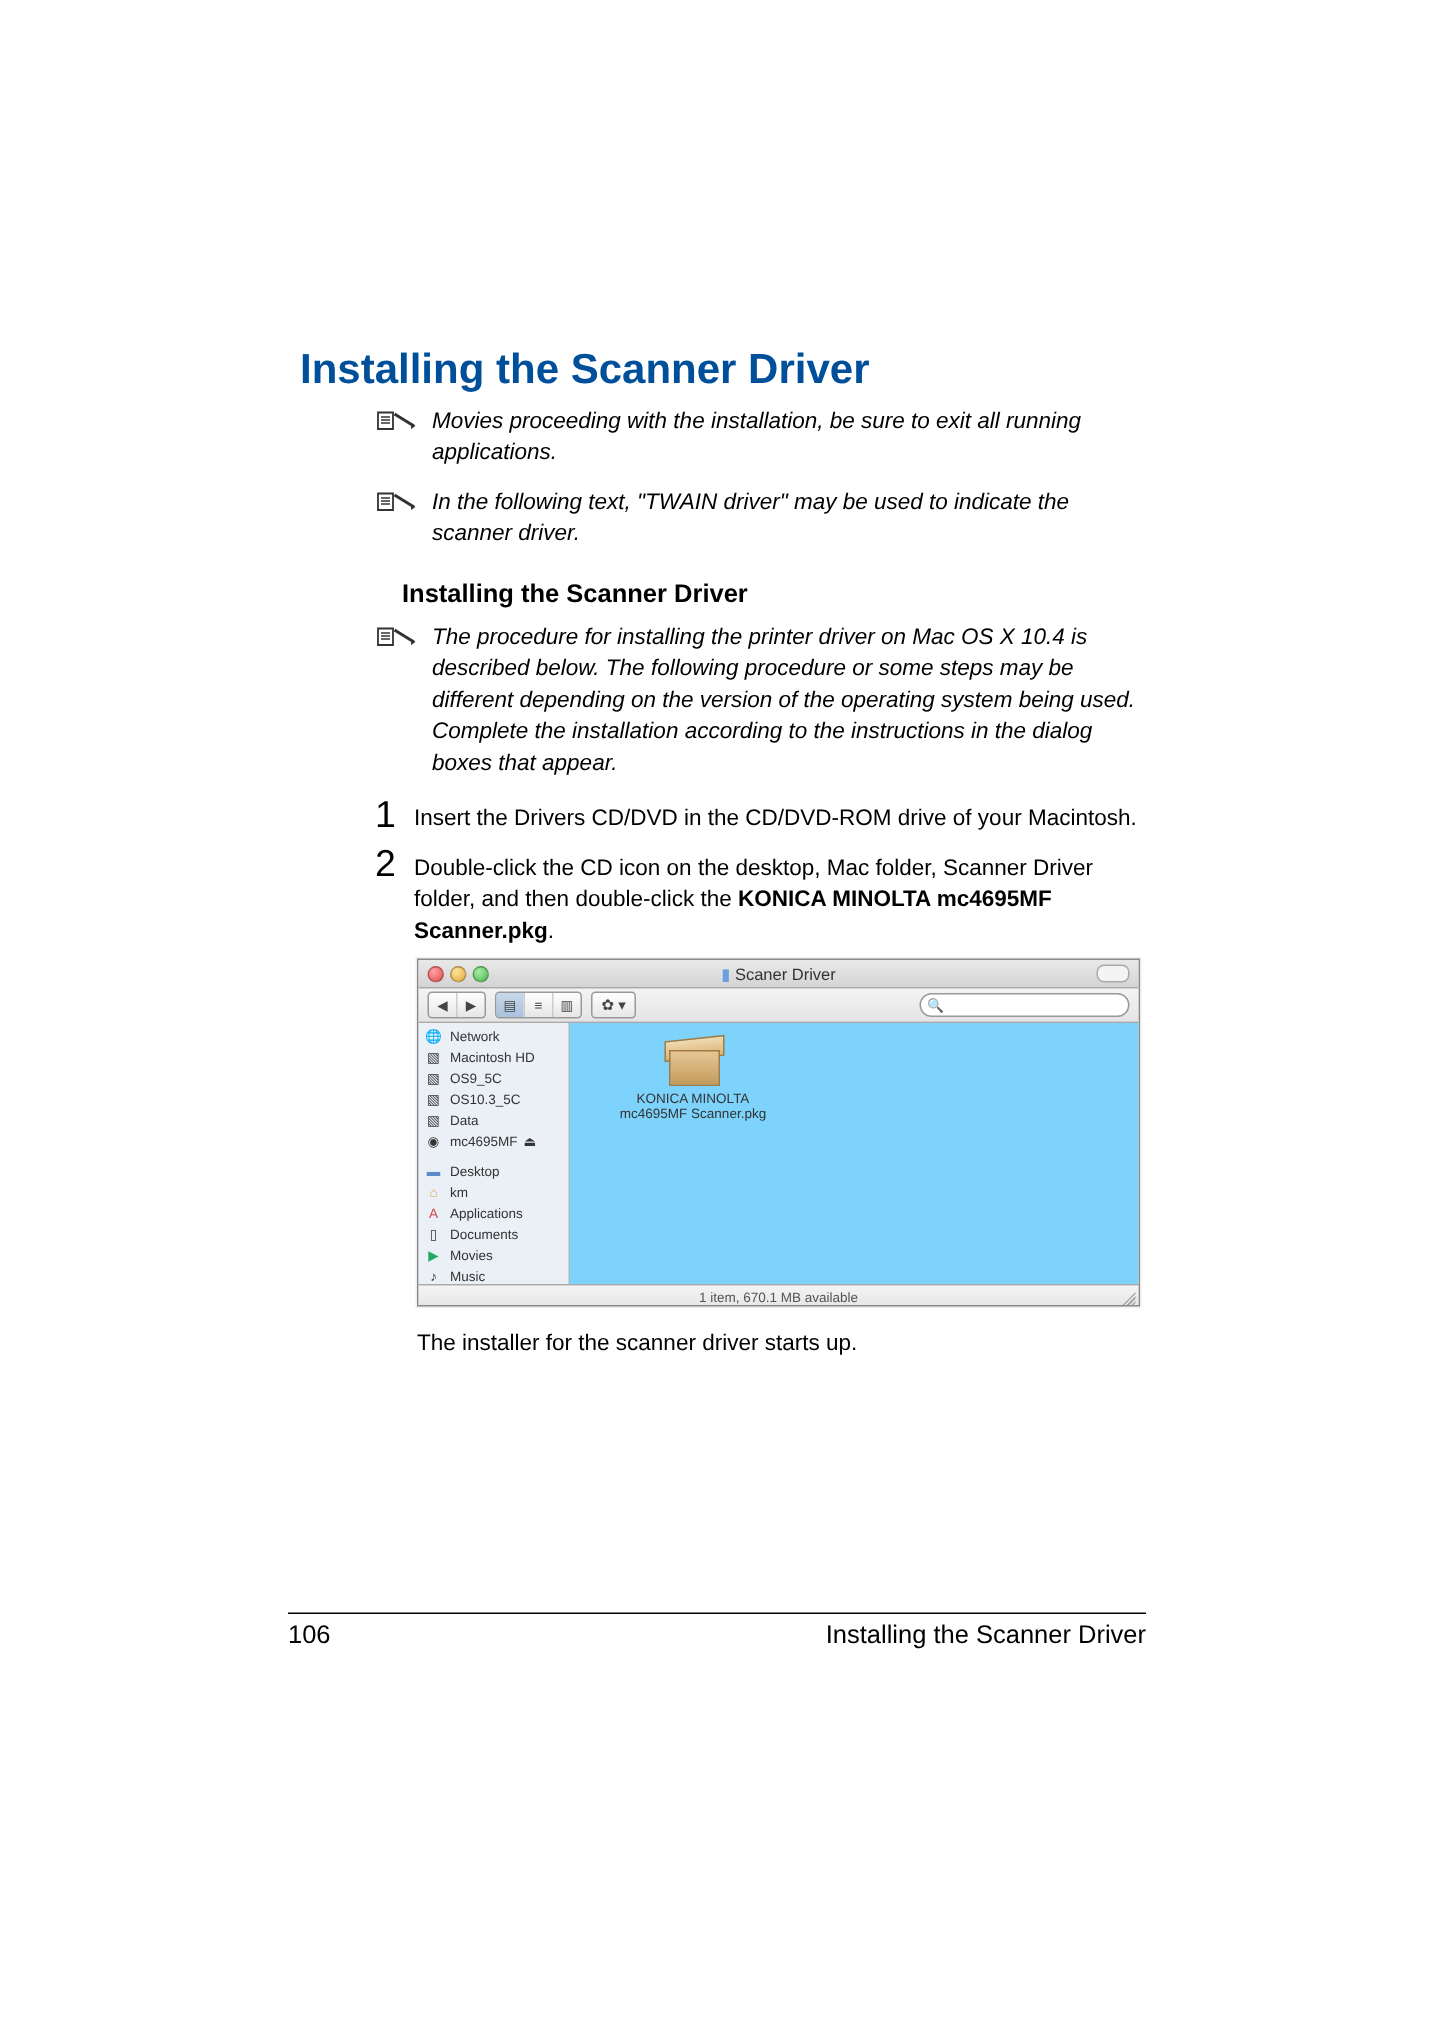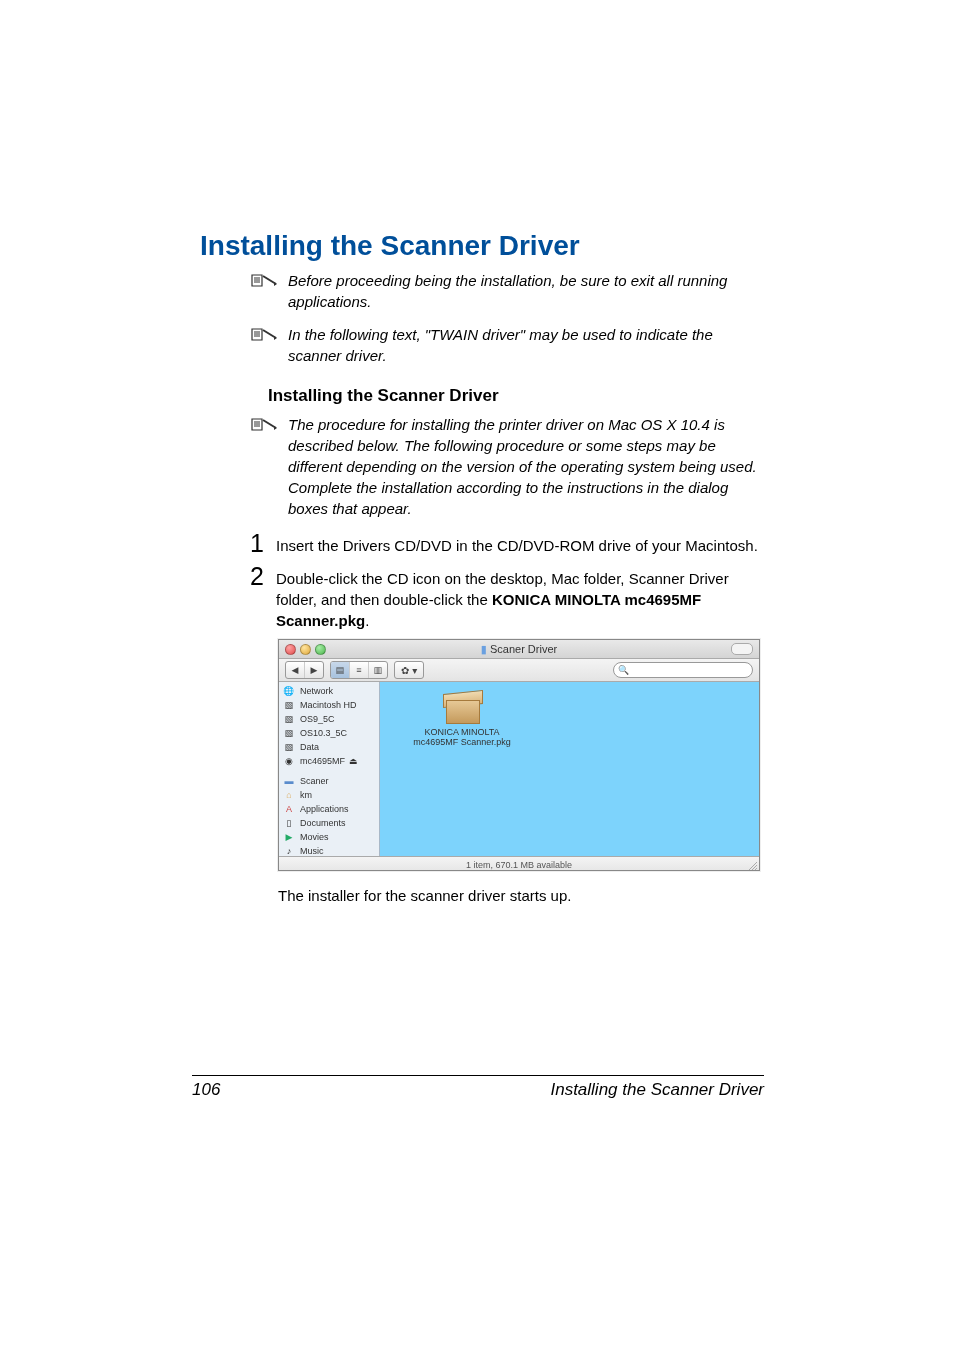--- a/index.html
+++ b/index.html
@@ -259,21 +259,20 @@
     right: 190px;
     bottom: 250px;
   }
   .footer-line {
     border-top: 1px solid #000;
     margin-bottom: 4px;
   }
   .footer-row {
     display: flex;
     justify-content: space-between;
-    font-style: italic;
     font-size: 17px;
     gap: 44px;
   }
 </style>
 </head>
 <body>
 
 <div class="page">
   <div class="content-block">
     <div class="main-title">Installing the Scanner Driver</div>
@@ -283,21 +282,21 @@
       <span class="note-icon">
         <svg width="28" height="18">
             <path d="M2 3 L12 3 L12 14 L2 14 Z" fill="none" stroke="#333" stroke-width="1.2"></path>
             <line x1="4" y1="6" x2="10" y2="6" stroke="#333"></line>
             <line x1="4" y1="8" x2="10" y2="8" stroke="#333"></line>
             <line x1="4" y1="10" x2="10" y2="10" stroke="#333"></line>
             <path d="M13 4 L26 12" stroke="#333" stroke-width="2"></path>
             <path d="M24 10 L27 12 L24 14 Z" fill="#333"></path>
           </svg>
       </span>
-      <span class="note-text">Before proceeding being the installation, be sure to exit all running applications.</span>
+      <span class="note-text">Movies proceeding with the installation, be sure to exit all running applications.</span>
     </div>
 
     <div class="note-row">
       <span class="note-icon">
         <svg width="28" height="18">
             <path d="M2 3 L12 3 L12 14 L2 14 Z" fill="none" stroke="#333" stroke-width="1.2"></path>
             <line x1="4" y1="6" x2="10" y2="6" stroke="#333"></line>
             <line x1="4" y1="8" x2="10" y2="8" stroke="#333"></line>
             <line x1="4" y1="10" x2="10" y2="10" stroke="#333"></line>
             <path d="M13 4 L26 12" stroke="#333" stroke-width="2"></path>
@@ -391,21 +390,21 @@
               <span>Data</span>
             </div>
           <div class="sb-item">
               <span class="sb-icon">◉</span>
               <span>mc4695MF</span> 
               <span>⏏</span>
             </div>
           <div class="sb-sep"></div>
           <div class="sb-item">
               <span class="sb-icon" style="color:#5a8ccc">▬</span>
-              <span>Scaner</span>
+              <span>Desktop</span>
             </div>
           <div class="sb-item">
               <span class="sb-icon" style="color:#d9a24a">⌂</span>
               <span>km</span>
             </div>
           <div class="sb-item">
               <span class="sb-icon" style="color:#c44">A</span>
               <span>Applications</span>
             </div>
           <div class="sb-item">

